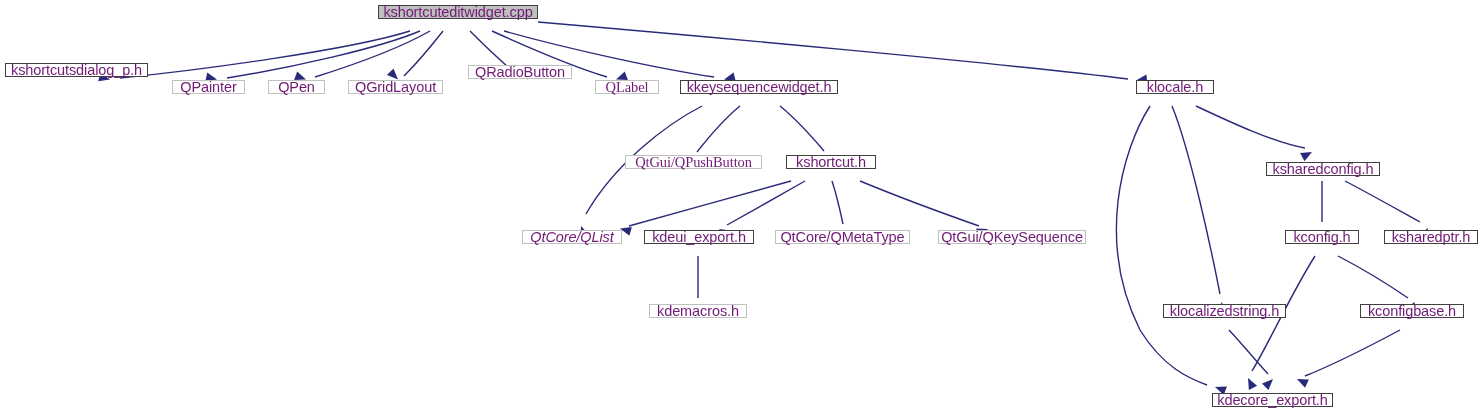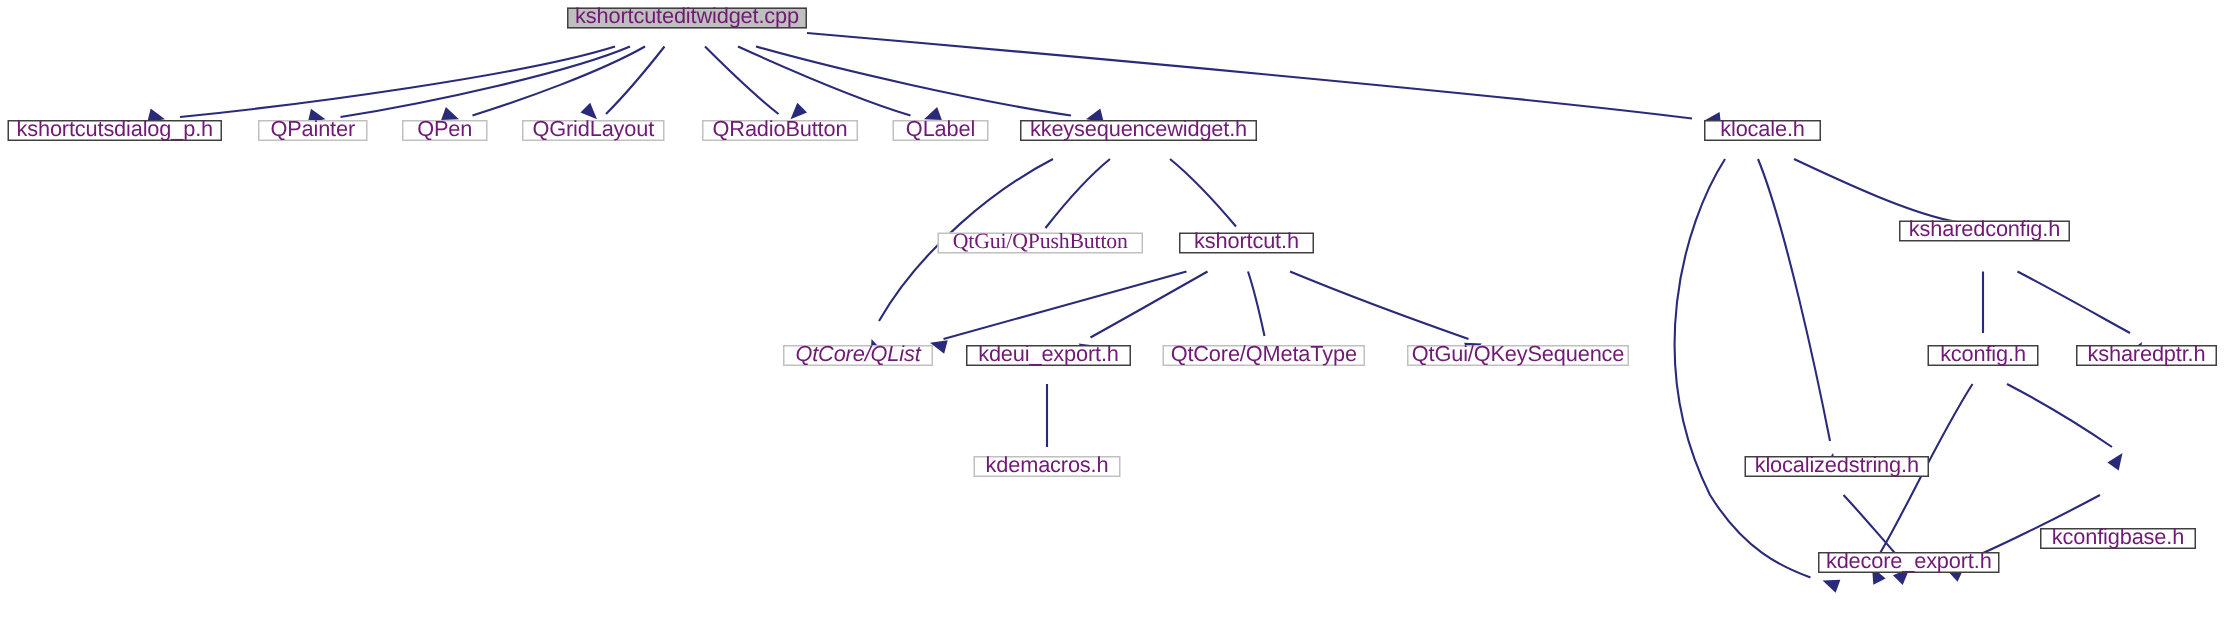--- a/index.html
+++ b/index.html
@@ -106,51 +106,51 @@
       <path d="M 1229,330 C 1243,345 1258,363 1268,374" fill="none" stroke="#2a2a7a" stroke-width="1.4"></path>
       <polygon points="0,0 -11,-4.6 -11,4.6" fill="#2a2a7a" transform="translate(1273,379) rotate(315)"></polygon>
       <path d="M 1400,330 C 1372,345 1330,366 1305,376" fill="none" stroke="#2a2a7a" stroke-width="1.4"></path>
       <polygon points="0,0 -11,-4.6 -11,4.6" fill="#2a2a7a" transform="translate(1297,379) rotate(205)"></polygon>
     </svg>
 
   <div id="node-layer">
       <div class="node root" style="left: 378px; top: 5px; width: 160px;">
         <span class="node-label">kshortcuteditwidget.cpp</span>
       </div>
-      <div class="node internal" style="left: 5px; top: 80px; width: 143px;">
+      <div class="node internal" style="left: 5px; top: 63px; width: 143px;">
         <span class="node-label">kshortcutsdialog_p.h</span>
       </div>
       <div class="node external" style="left: 172px; top: 80px; width: 73px;">
         <span class="node-label">QPainter</span>
       </div>
       <div class="node external" style="left: 268px; top: 80px; width: 57px;">
         <span class="node-label">QPen</span>
       </div>
       <div class="node external" style="left: 348px; top: 80px; width: 95px;">
         <span class="node-label">QGridLayout</span>
       </div>
-      <div class="node external" style="left: 468px; top: 80px; width: 104px;">
+      <div class="node external" style="left: 468px; top: 65px; width: 104px;">
         <span class="node-label">QRadioButton</span>
       </div>
-      <div class="node external" style="left: 595px; top: 80px; width: 64px;">
+      <div class="node external" style="left: 595px; top: 80px; width: 64px; font-family: Liberation Serif, serif;">
         <span class="node-label">QLabel</span>
       </div>
       <div class="node internal" style="left: 680px; top: 80px; width: 158px;">
         <span class="node-label">kkeysequencewidget.h</span>
       </div>
       <div class="node internal" style="left: 1136px; top: 80px; width: 78px;">
         <span class="node-label">klocale.h</span>
       </div>
       <div class="node external" style="left: 625px; top: 155px; width: 137px; font-family: Liberation Serif, serif;">
         <span class="node-label">QtGui/QPushButton</span>
       </div>
       <div class="node internal" style="left: 786px; top: 155px; width: 90px;">
         <span class="node-label">kshortcut.h</span>
       </div>
-      <div class="node internal" style="left: 1266px; top: 147px; width: 114px;">
+      <div class="node internal" style="left: 1266px; top: 162px; width: 114px;">
         <span class="node-label">ksharedconfig.h</span>
       </div>
       <div class="node external" style="left: 522px; top: 230px; width: 100px; font-style: italic;">
         <span class="node-label">QtCore/QList</span>
       </div>
       <div class="node internal" style="left: 644px; top: 230px; width: 110px;">
         <span class="node-label">kdeui_export.h</span>
       </div>
       <div class="node external" style="left: 775px; top: 230px; width: 135px;">
         <span class="node-label">QtCore/QMetaType</span>
@@ -163,21 +163,21 @@
       </div>
       <div class="node internal" style="left: 1384px; top: 230px; width: 94px;">
         <span class="node-label">ksharedptr.h</span>
       </div>
       <div class="node external" style="left: 649px; top: 304px; width: 98px;">
         <span class="node-label">kdemacros.h</span>
       </div>
       <div class="node internal" style="left: 1163px; top: 304px; width: 123px;">
         <span class="node-label">klocalizedstring.h</span>
       </div>
-      <div class="node internal" style="left: 1360px; top: 304px; width: 104px; margin-top: 48px;">
+      <div class="node internal" style="left: 1360px; top: 304px; width: 104px;">
         <span class="node-label">kconfigbase.h</span>
       </div>
-      <div class="node internal" style="left: 1212px; top: 368px; width: 121px;">
+      <div class="node internal" style="left: 1212px; top: 393px; width: 121px;">
         <span class="node-label">kdecore_export.h</span>
       </div>
     </div>
 
 </div>
 
 </body></html>

